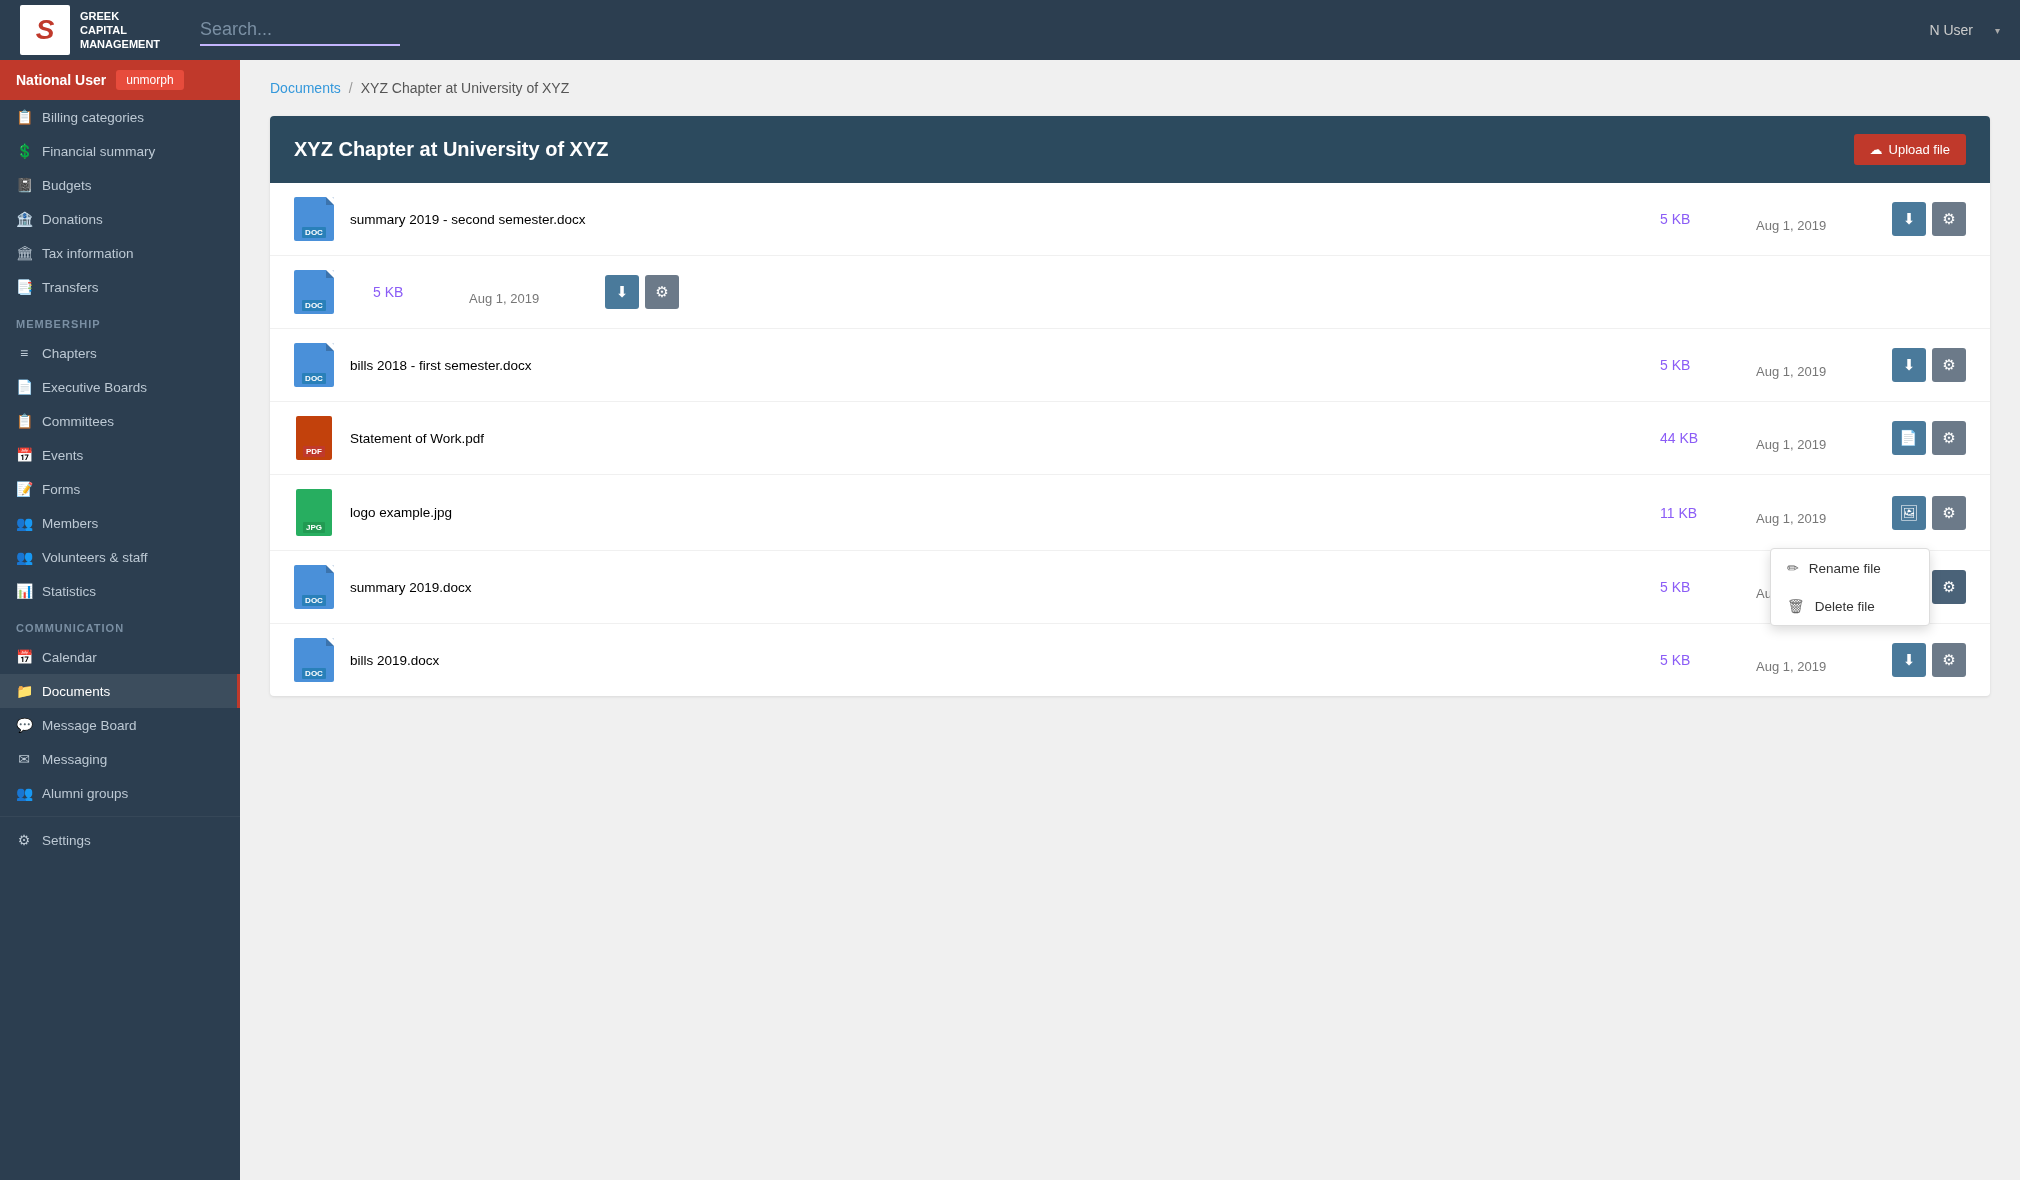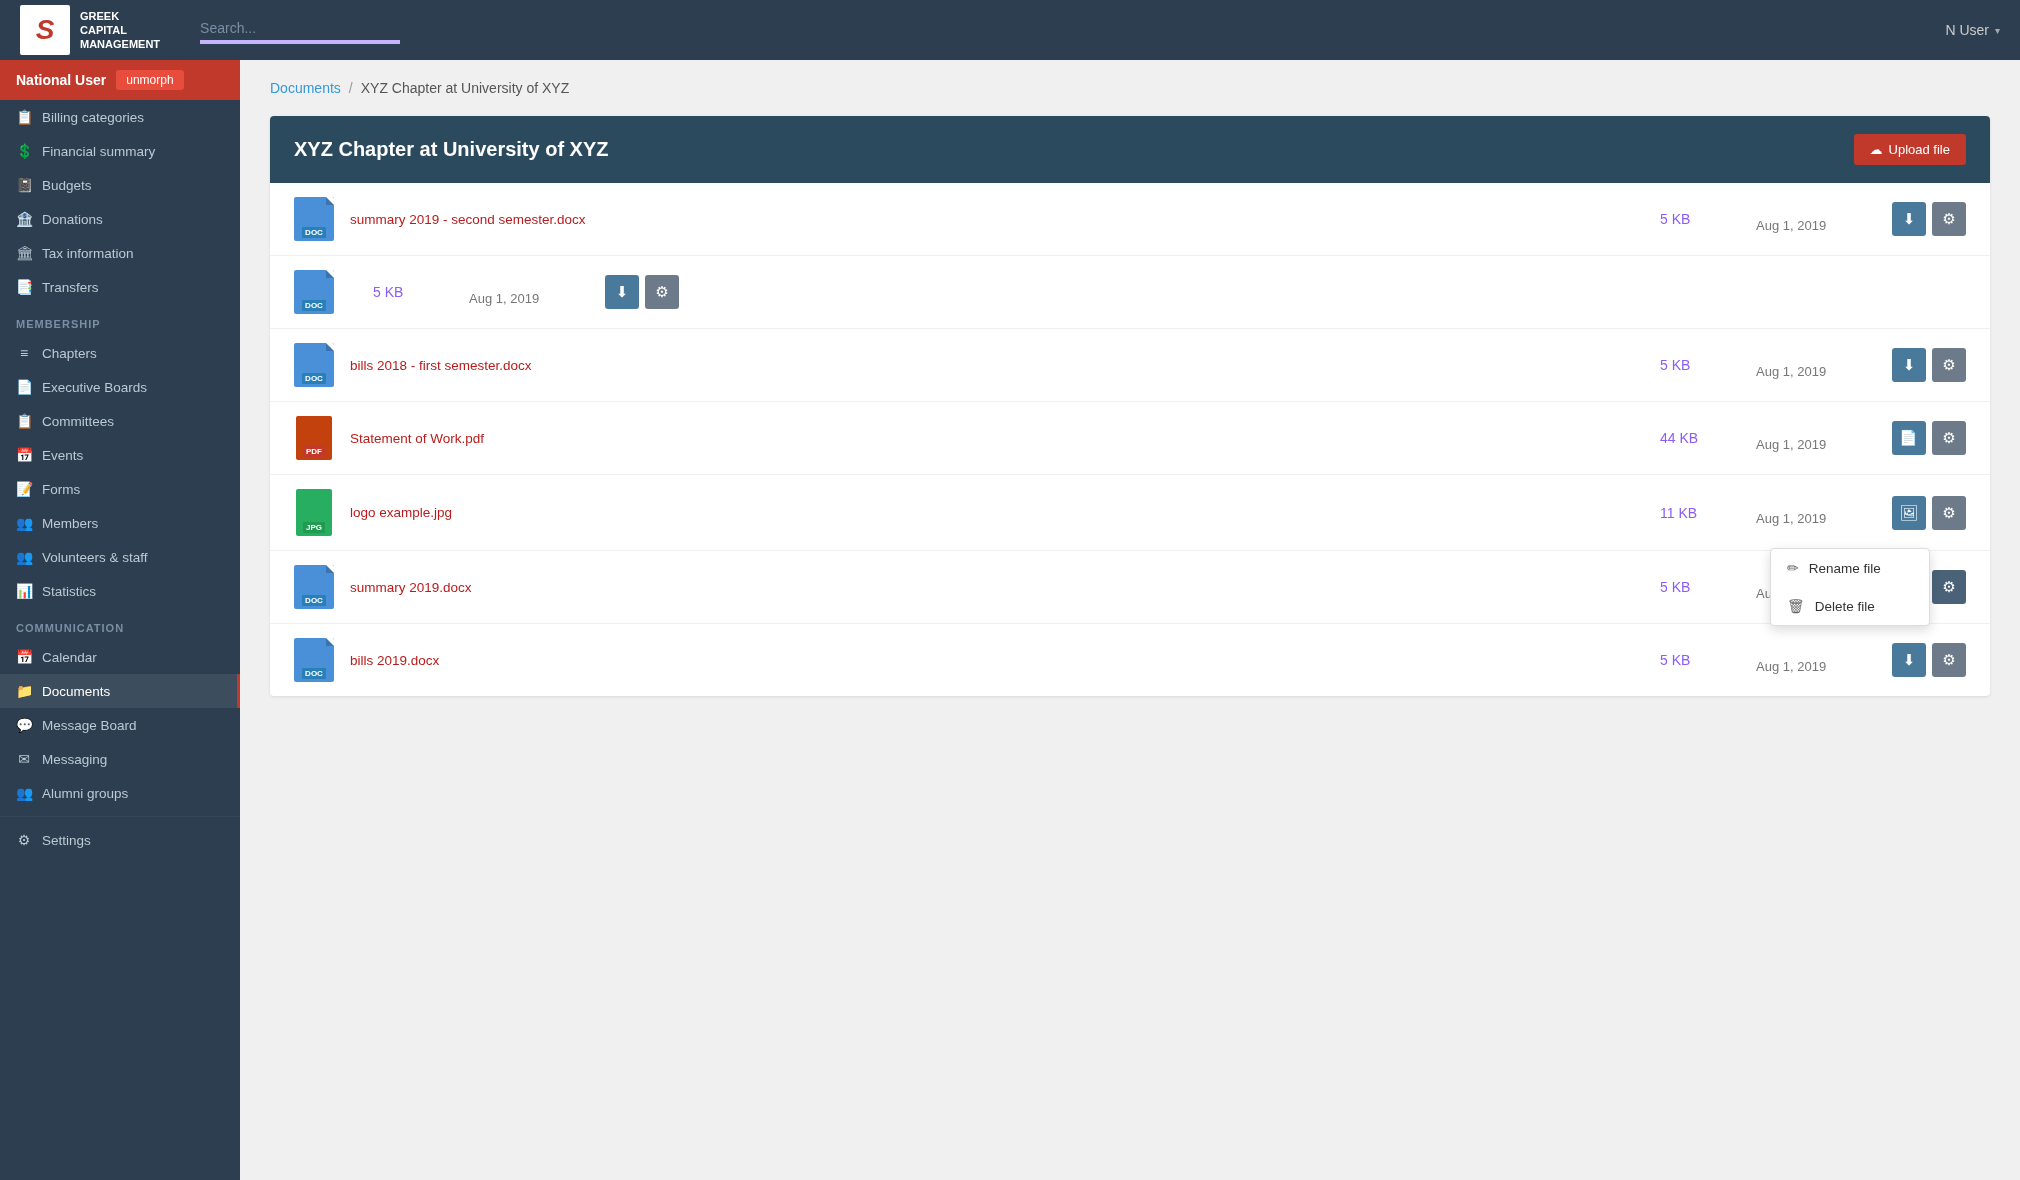--- a/index.html
+++ b/index.html
@@ -42,34 +42,34 @@
       font-weight: bold;
       font-style: italic;
     }
     .search-area {
       flex: 1;
       padding: 0 40px;
     }
     .search-input {
       background: transparent;
       border: none;
-      border-bottom: 4px solid #c4b5fd;
+      border-bottom: 2px solid #c4b5fd;
       color: #aaa;
-      font-size: 14px;
+      font-size: 18px;
       width: 200px;
       padding: 4px 0;
       outline: none;
     }
     .search-input::placeholder { color: #7a8fa3; }
     .top-right {
       color: #ccc;
       font-size: 14px;
       display: flex;
       align-items: center;
-      gap: 6px;
+      gap: 22px;
       cursor: pointer;
     }
     .dropdown-arrow {
       font-size: 10px;
       color: #aaa;
     }
 
     
     .sidebar {
       position: fixed;
@@ -274,21 +274,21 @@
       position: relative;
       display: flex;
       align-items: center;
       justify-content: center;
     }
     .file-icon-jpg .file-icon-label {
       background: #219a52;
     }
     .file-name {
       flex: 1;
-      color: #b91c1c;
+      color: #000000;
       cursor: pointer;
       font-size: 13.5px;
     }
     .file-size {
       width: 80px;
       color: #8b5cf6;
       font-size: 14px;
       margin-left: 23px;
     }
     .file-date {

